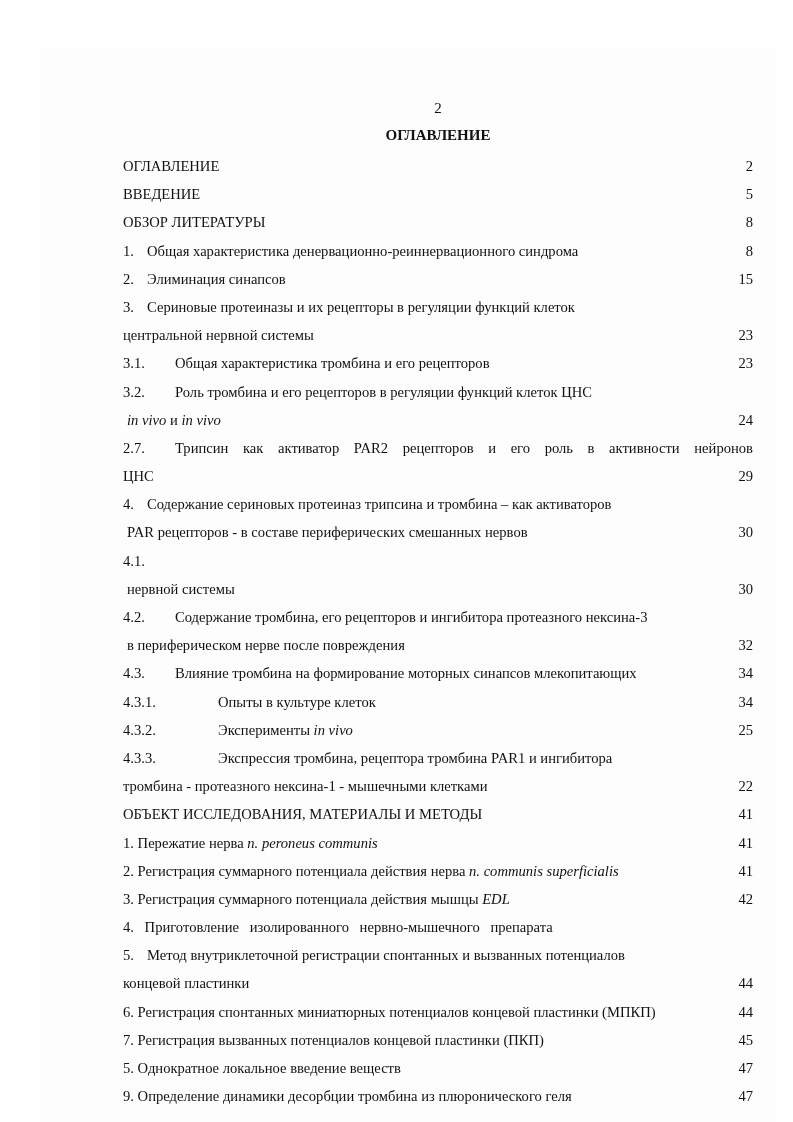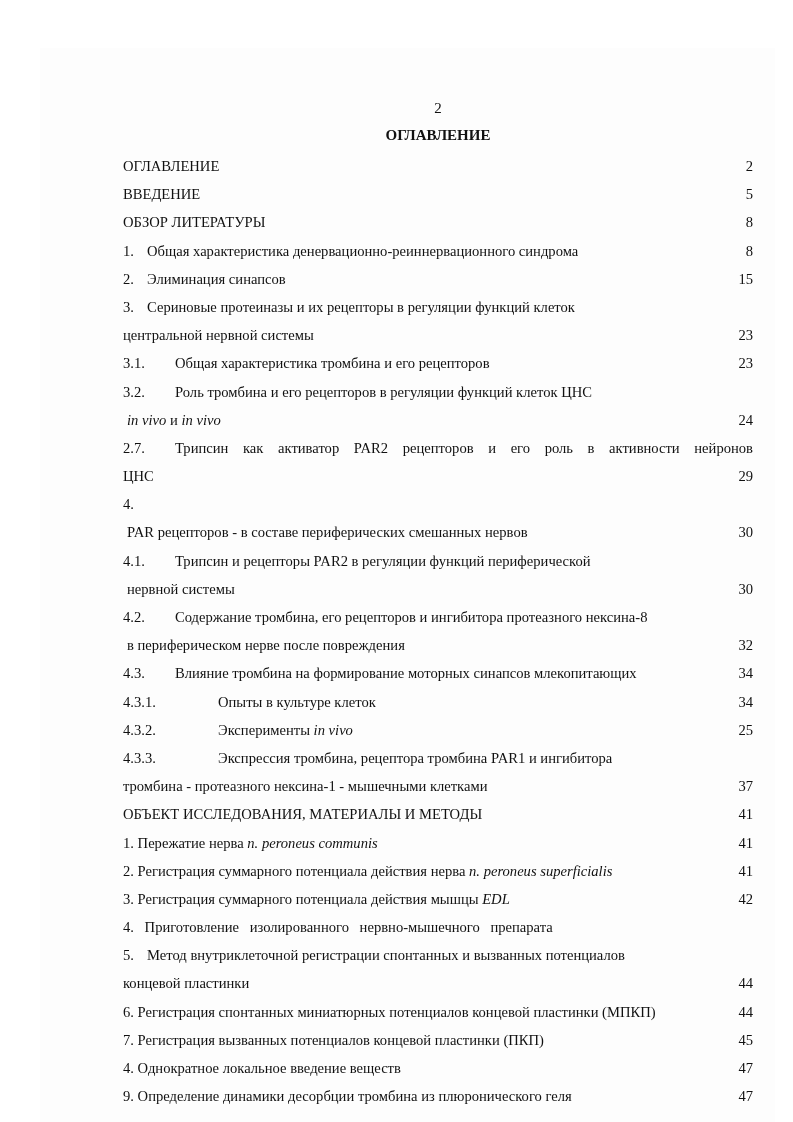--- a/index.html
+++ b/index.html
@@ -106,40 +106,40 @@
     <span class="txt justify" style="flex:1 1 auto;">Трипсин как активатор PAR2 рецепторов и его роль в активности нейронов</span>
   </div>
   <div class="toc-line">
     <span class="txt">ЦНС</span>
     <span class="leader"></span>
     <span class="pg">29</span>
   </div>
 
   <div class="toc-line">
     <span class="num n1">4.</span>
+    <span class="txt">Содержание сериновых протеиназ трипсина и тромбина – как активаторов</span>
   </div>
   <div class="toc-line">
     <span class="txt lead-space">PAR рецепторов - в составе периферических смешанных нервов</span>
     <span class="leader"></span>
     <span class="pg">30</span>
   </div>
 
   <div class="toc-line">
     <span class="num n2">4.1.</span>
-    <span class="txt">Трипсин и рецепторы PAR2 в регуляции функций периферической</span>
   </div>
   <div class="toc-line">
     <span class="txt lead-space">нервной системы</span>
     <span class="leader"></span>
     <span class="pg">30</span>
   </div>
 
   <div class="toc-line">
     <span class="num n2">4.2.</span>
-    <span class="txt">Содержание тромбина, его рецепторов и ингибитора протеазного нексина-8</span>
+    <span class="txt">Содержание тромбина, его рецепторов и ингибитора протеазного нексина-3</span>
   </div>
   <div class="toc-line">
     <span class="txt lead-space">в периферическом нерве после повреждения</span>
     <span class="leader"></span>
     <span class="pg">32</span>
   </div>
 
   <div class="toc-line">
     <span class="num n2">4.3.</span>
     <span class="txt">Влияние тромбина на формирование моторных синапсов млекопитающих</span>
@@ -161,37 +161,37 @@
     <span class="pg">25</span>
   </div>
 
   <div class="toc-line">
     <span class="num n3">4.3.3.</span>
     <span class="txt">Экспрессия тромбина, рецептора тромбина PAR1 и ингибитора</span>
   </div>
   <div class="toc-line">
     <span class="txt">тромбина - протеазного нексина-1 - мышечными клетками</span>
     <span class="leader"></span>
-    <span class="pg">37</span>
+    <span class="pg">22</span>
   </div>
 
   <div class="toc-line">
     <span class="txt">ОБЪЕКТ ИССЛЕДОВАНИЯ, МАТЕРИАЛЫ И МЕТОДЫ</span>
     <span class="leader"></span>
     <span class="pg">41</span>
   </div>
 
   <div class="toc-line">
     <span class="txt"><span>1. Пережатие нерва </span><i>n. peroneus communis</i></span>
     <span class="leader"></span>
     <span class="pg">41</span>
   </div>
 
   <div class="toc-line">
-    <span class="txt"><span>2. Регистрация суммарного потенциала действия нерва </span><i>n. peroneus superficialis</i></span>
+    <span class="txt"><span>2. Регистрация суммарного потенциала действия нерва </span><i>n. communis superficialis</i></span>
     <span class="leader"></span>
     <span class="pg">41</span>
   </div>
 
   <div class="toc-line">
     <span class="txt"><span>3. Регистрация суммарного потенциала действия мышцы </span><i>EDL</i></span>
     <span class="leader"></span>
     <span class="pg">42</span>
   </div>
 
@@ -217,21 +217,21 @@
     <span class="pg">44</span>
   </div>
 
   <div class="toc-line">
     <span class="txt">7. Регистрация вызванных потенциалов концевой пластинки (ПКП)</span>
     <span class="leader"></span>
     <span class="pg">45</span>
   </div>
 
   <div class="toc-line">
-    <span class="txt">4. Однократное локальное введение веществ</span>
+    <span class="txt">5. Однократное локальное введение веществ</span>
     <span class="leader"></span>
     <span class="pg">47</span>
   </div>
 
   <div class="toc-line">
     <span class="txt">9. Определение динамики десорбции тромбина из плюронического геля</span>
     <span class="leader"></span>
     <span class="pg">47</span>
   </div>
 </div>

